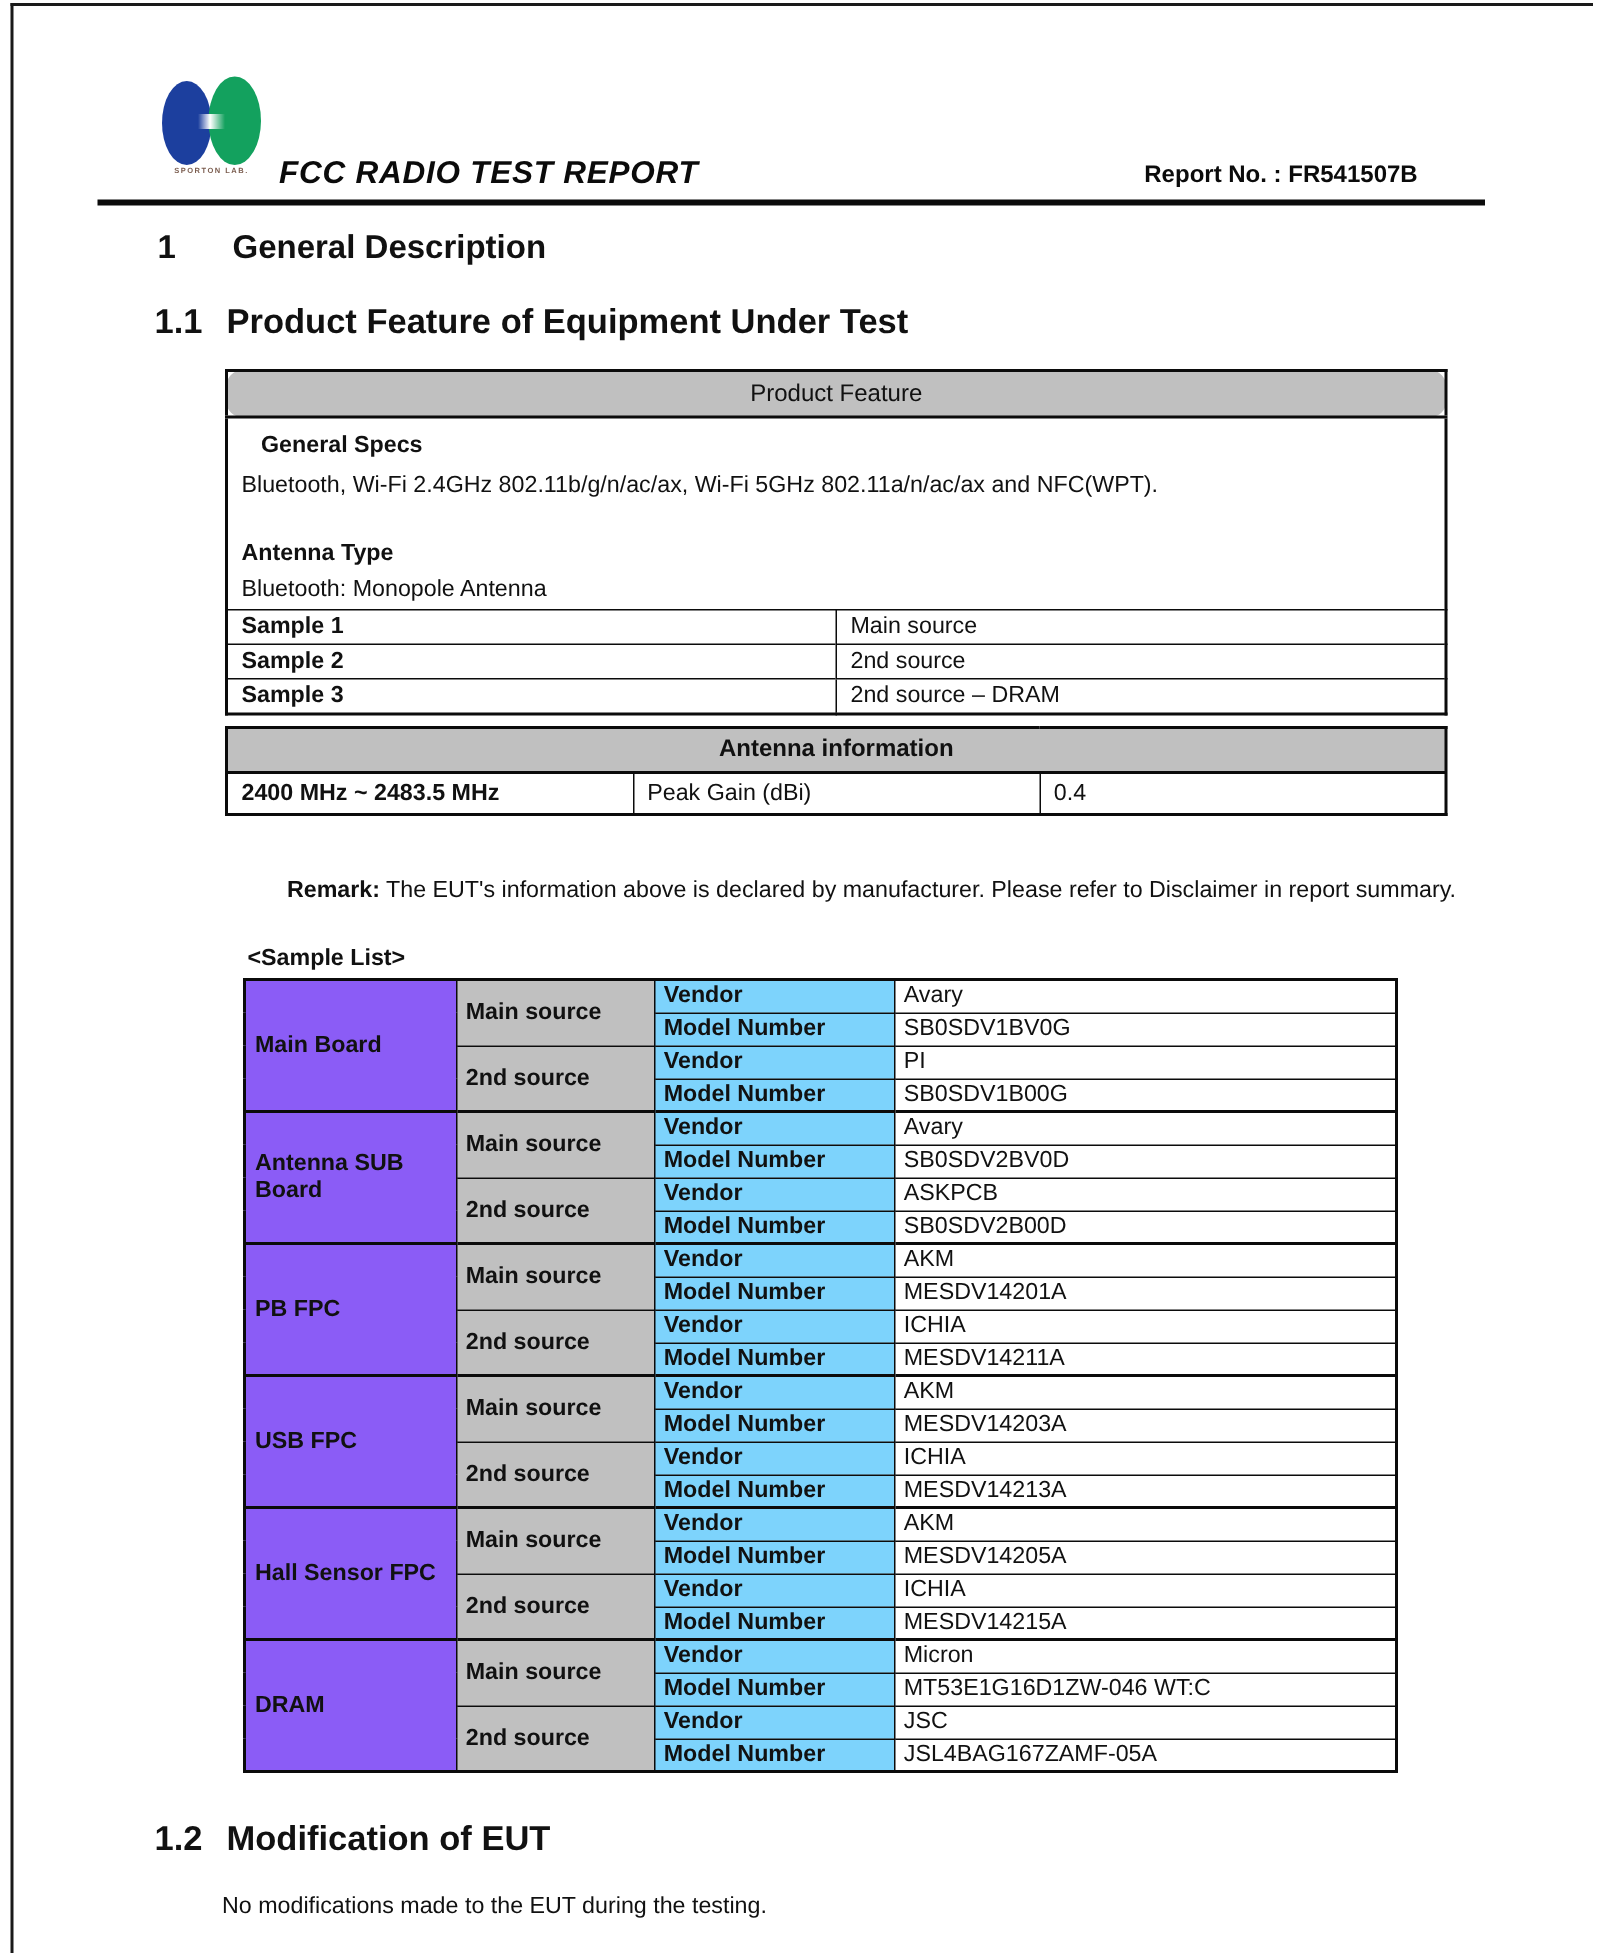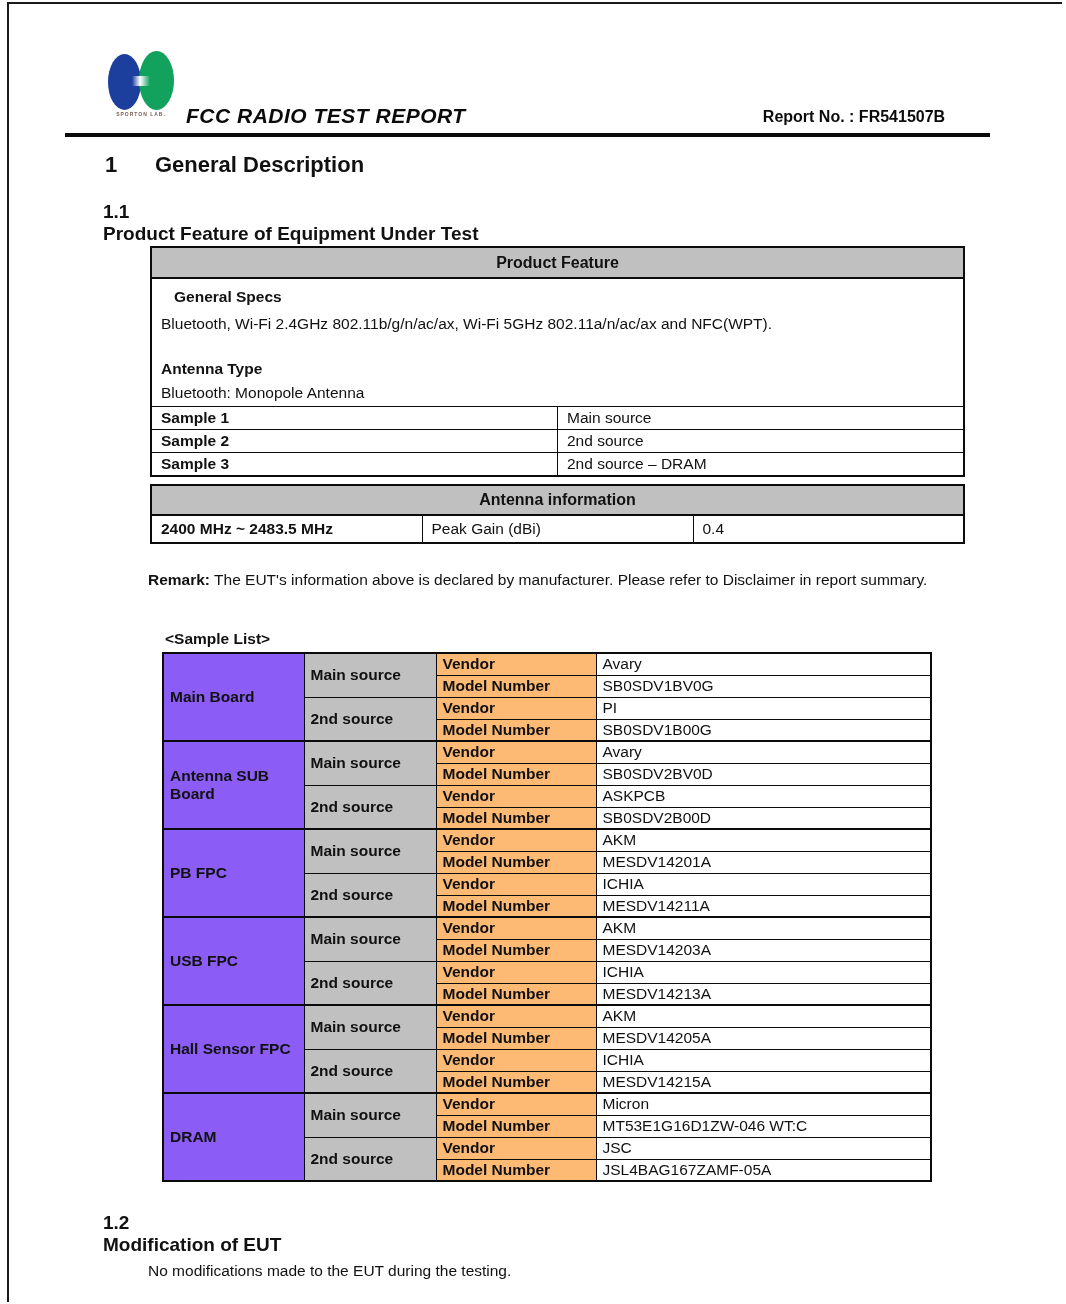--- a/index.html
+++ b/index.html
@@ -47,38 +47,38 @@
     font-size: 16px; font-weight: bold; text-align: center; color: #0b0b0b;
   }
   .header-rule {
     position: absolute; left: 65px; top: 133px; width: 925px; height: 4px;
     background: #0b0b0b;
   }
 
   
   .sec-h1 { position: absolute; left: 105px; top: 152px; font-size: 22px; font-weight: bold; display: flex; }
   .sec-h1 .num { width: 50px; }
-  .sec-h2 { position: absolute; font-size: 19px; font-weight: bold; display: flex; flex-direction: column; }
+  .sec-h2 { position: absolute; font-size: 23px; font-weight: bold; display: flex; }
   .sec-h2 .num { width: 48px; }
   .h-1-1 { left: 103px; top: 201px; }
   .h-1-2 { left: 103px; top: 1212px; }
   .sec-body-text { position: absolute; left: 148px; top: 1262px; font-size: 15.5px; }
 
   
   table { border-collapse: collapse; table-layout: fixed; }
   td, th { font-size: 15.5px; vertical-align: middle; }
 
   
   .pf-table {
     position: absolute; left: 150px; top: 246px; width: 815px;
     border: 2px solid #0b0b0b;
   }
   .pf-table th {
-    height: 31px; background: #c0c0c0; font-weight: bold; text-align: center;
-    border-bottom: 2px solid #0b0b0b; font-size: 16px;
+    height: 31px; background: #c0c0c0; font-weight: normal; text-align: center;
+    border-bottom: 2px solid #0b0b0b; font-size: 16px; border-radius: 10px;
   }
   .pf-body-cell { height: 126px; padding: 9px 9px 4px 9px; vertical-align: top; }
   .pf-body-cell .lbl { font-weight: bold; margin-bottom: 9px; margin-left: 13px; }
   .pf-body-cell .txt { margin-bottom: 27px; }
   .pf-body-cell .lbl2 { font-weight: bold; margin-bottom: 6px; }
   .pf-sample-row td { height: 23px; border-top: 1px solid #0b0b0b; padding-left: 9px; }
   .pf-sample-row .s-lbl { width: 155px; font-weight: bold; border-right: 1px solid #0b0b0b; }
 
   
   .ai-table {
@@ -88,35 +88,35 @@
   .ai-table th {
     height: 30px; background: #c0c0c0; font-weight: bold; text-align: center;
     border-bottom: 2px solid #0b0b0b; font-size: 16px; margin-top: 38px;
   }
   .ai-table td { height: 28px; padding-left: 9px; }
   .ai-range { width: 295px; font-weight: bold; border-right: 1px solid #0b0b0b; }
   .ai-metric { width: 148px; border-right: 1px solid #0b0b0b; }
 
   
   .remark {
-    position: absolute; left: 148px; top: 564px; width: 866px;
-    font-size: 15.5px; line-height: 31px;
+    position: absolute; left: 148px; top: 578px; width: 866px;
+    font-size: 15.5px; line-height: 31px; text-align: center;
   }
   .remark b { font-weight: bold; }
 
   
   .sample-list-label { position: absolute; left: 165px; top: 630px; font-size: 15.5px; font-weight: bold; }
   .sl-table {
     position: absolute; left: 162px; top: 652px; width: 770px;
     border: 2px solid #0b0b0b;
   }
   .sl-table td { height: 22px; border: 1px solid #0b0b0b; padding-left: 6px; }
   .sl-table .comp { width: 141px; background: #8b5cf6; font-weight: bold; }
   .sl-table .src  { width: 132px; background: #c0c0c0; font-weight: bold; }
-  .sl-table .fld  { width: 160px; background: #fdba74; font-weight: bold; }
+  .sl-table .fld  { width: 160px; background: #7dd3fc; font-weight: bold; }
   .sl-table .val  { background: #fff; }
   .sl-table tr.model-row td.val { border-top: 1px solid #8f8f8f; }
   .sl-table tr.grp-start td { border-top: 2px solid #0b0b0b; }
 </style>
 </head>
 <body>
 
 <div class="page">
   <div class="frame"></div>
 

